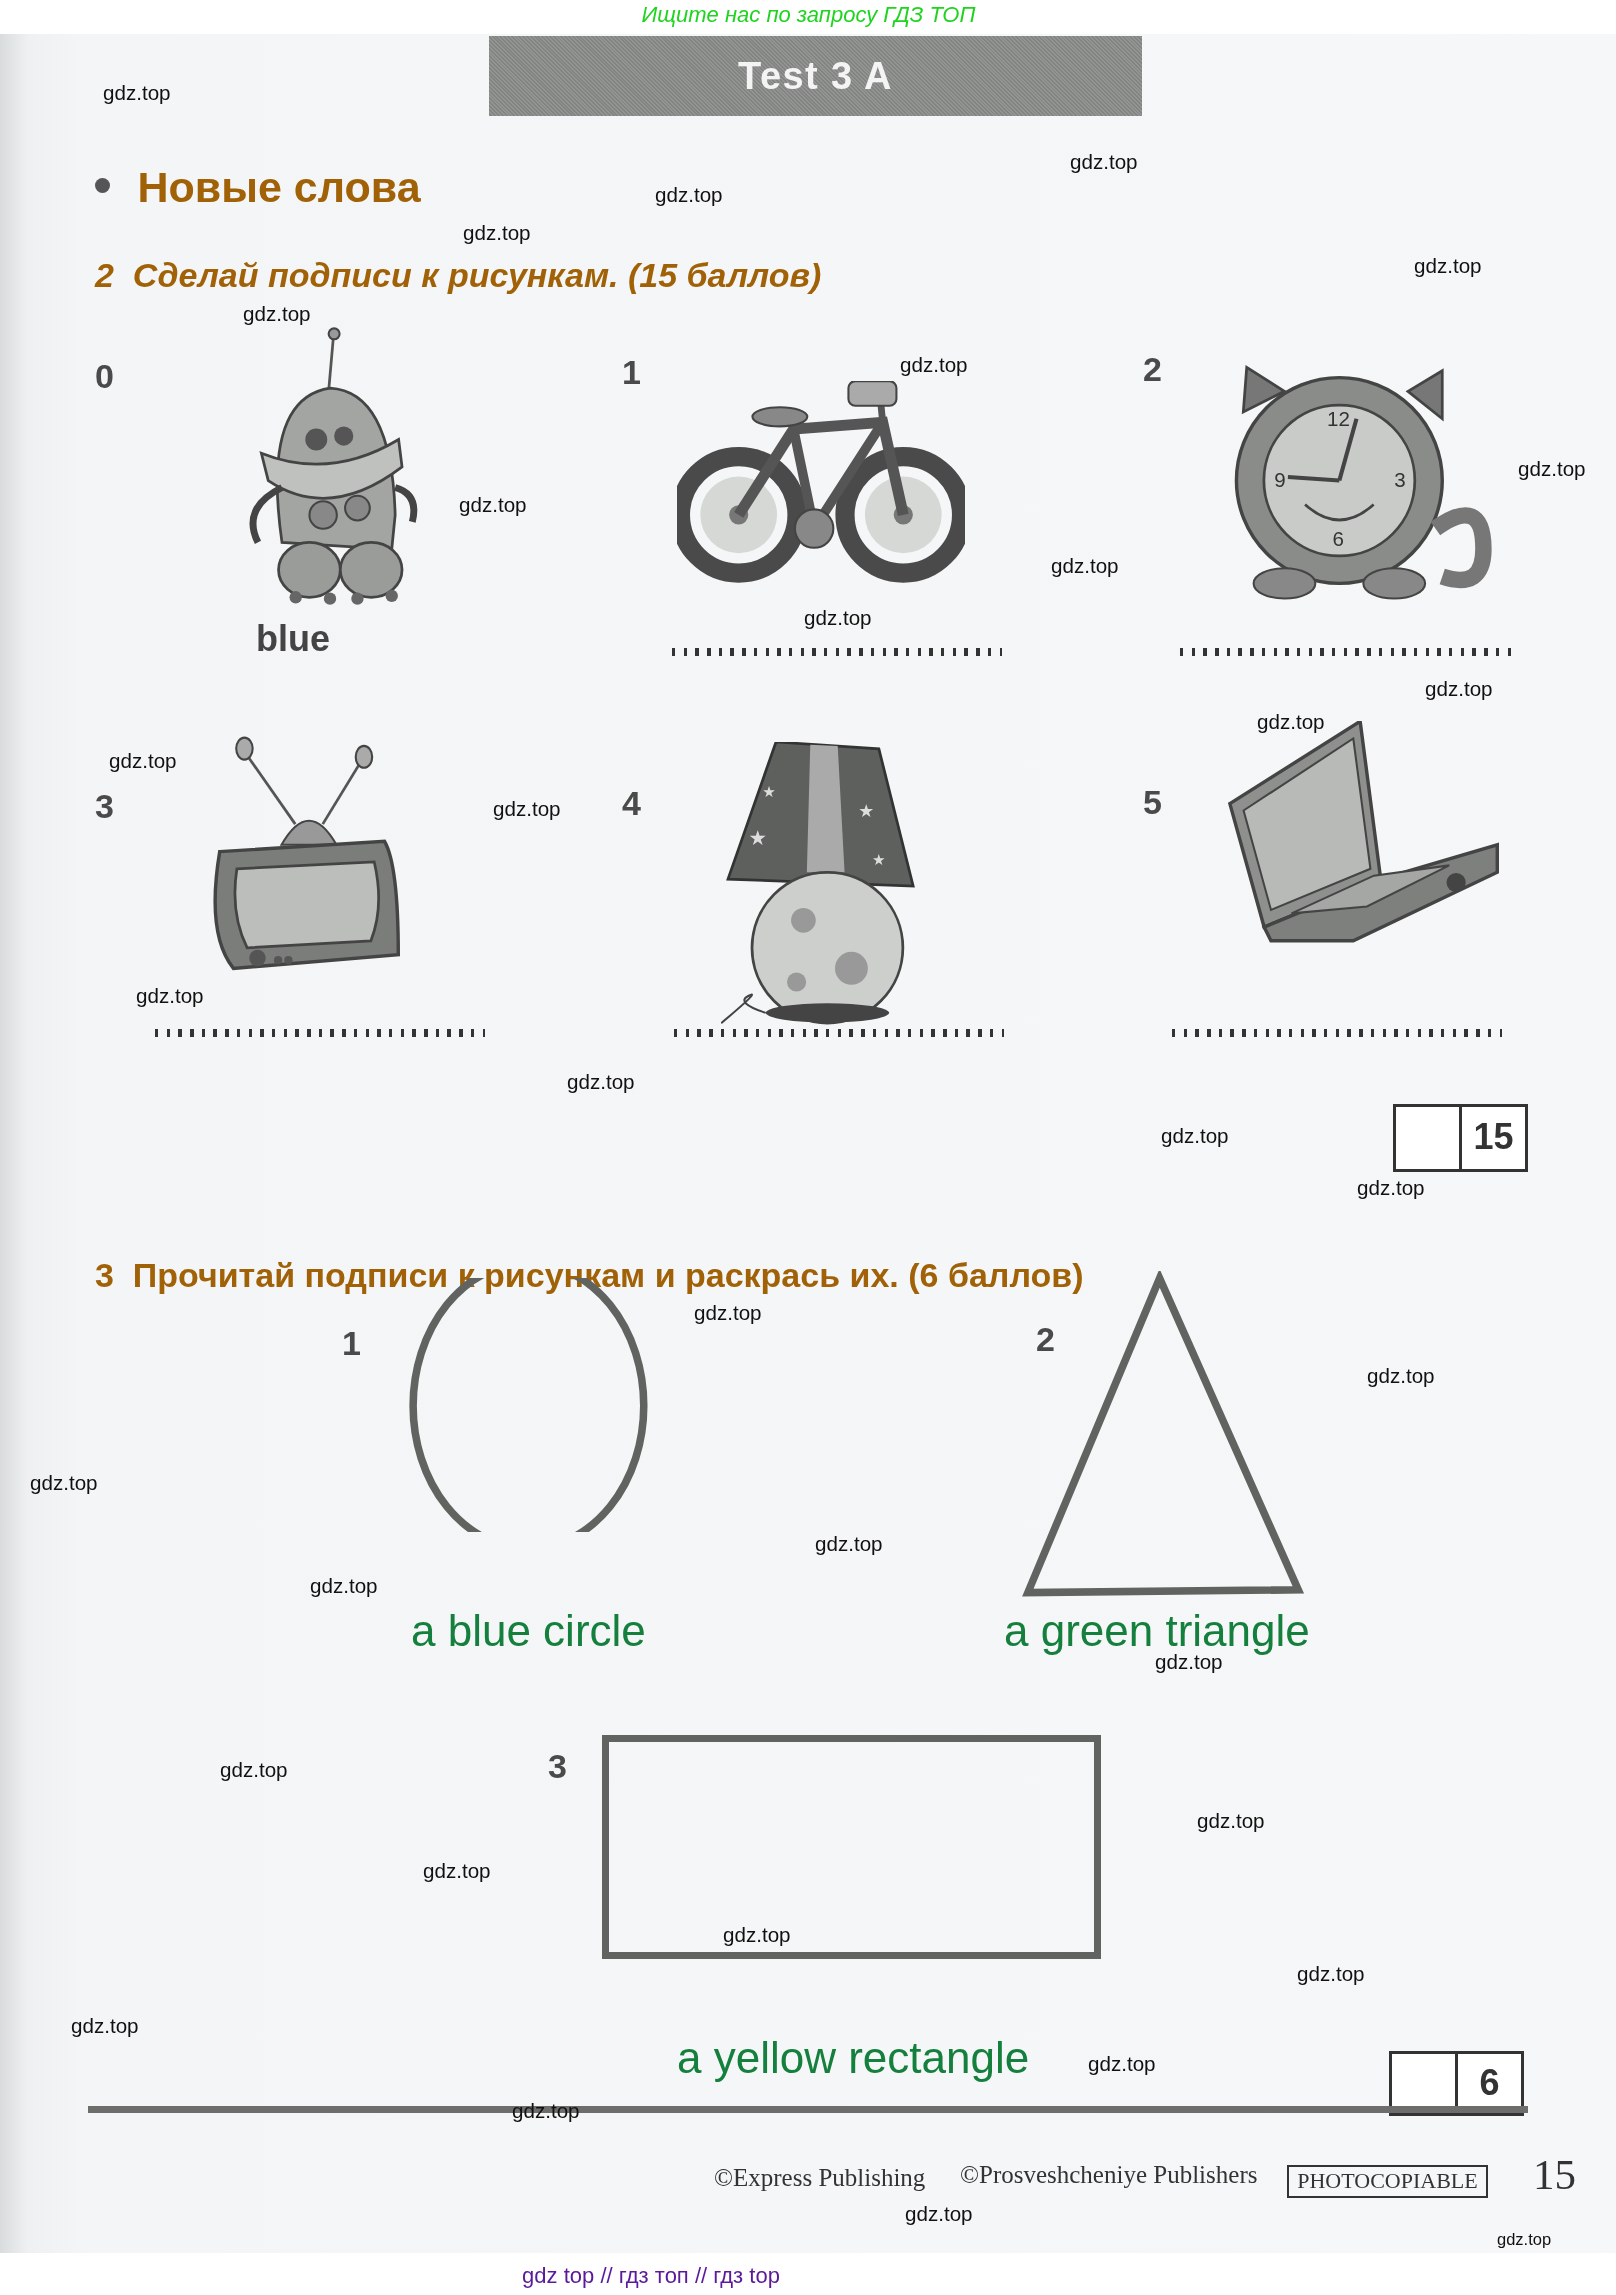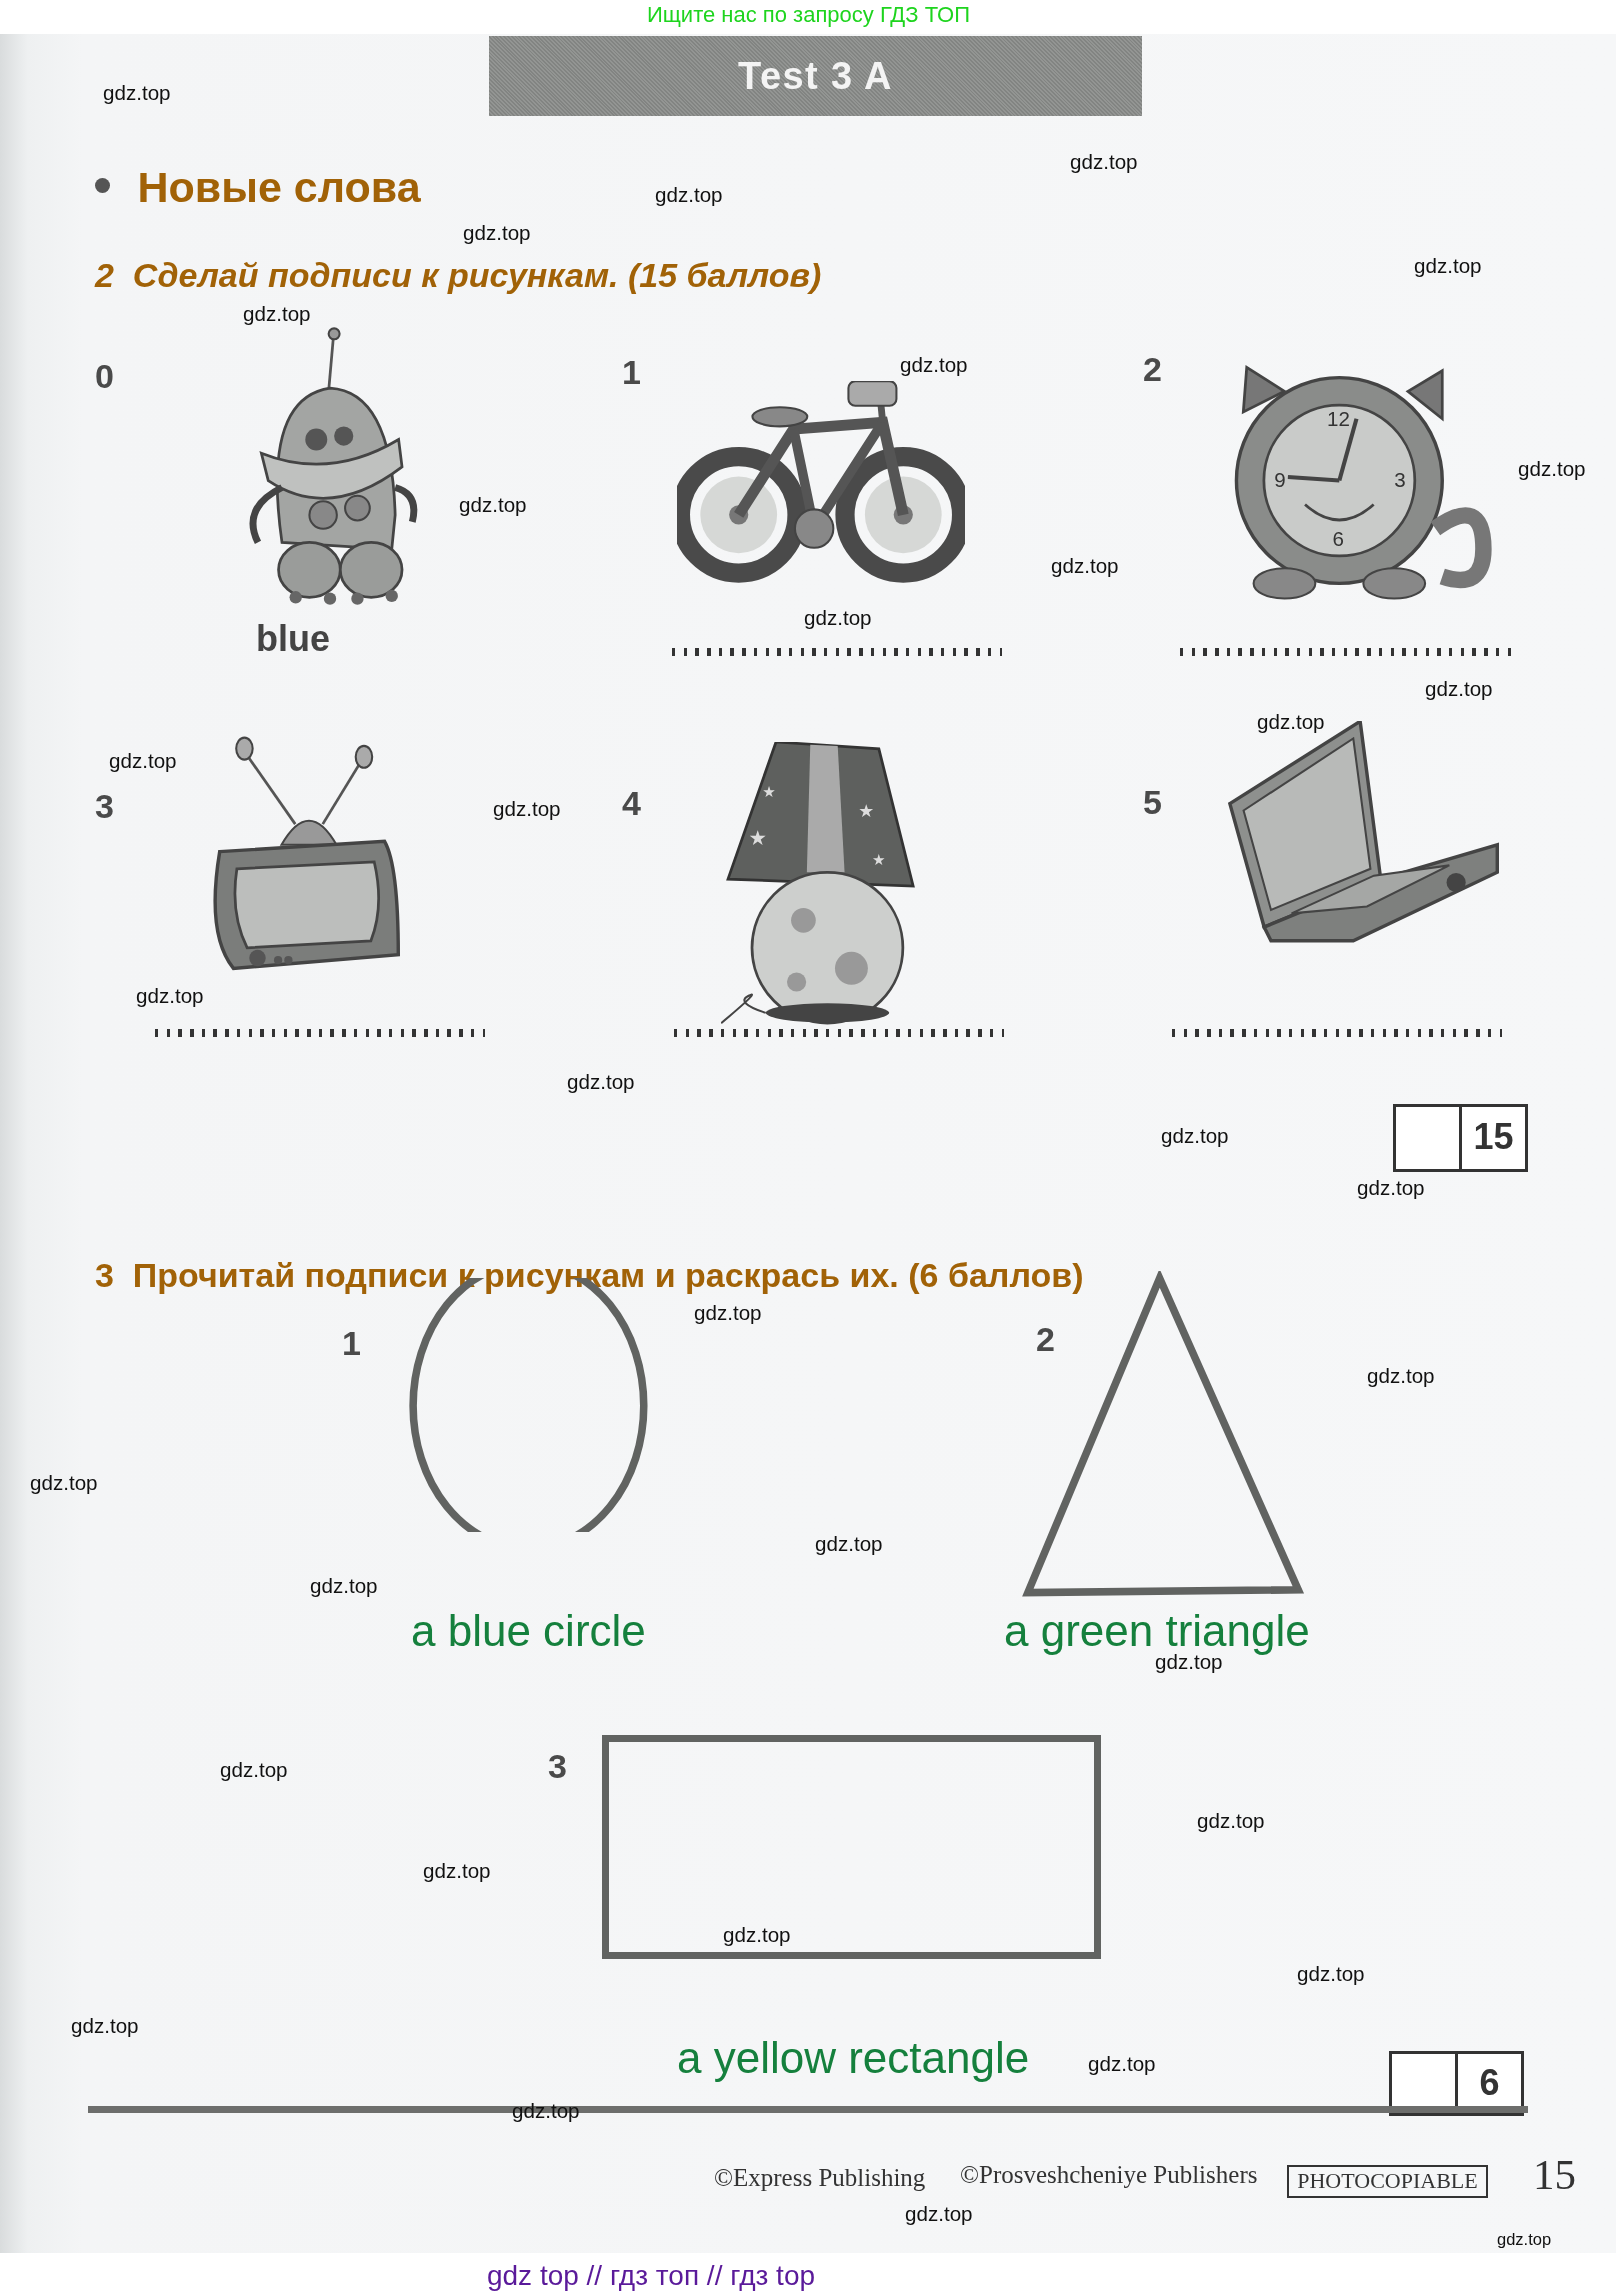--- a/index.html
+++ b/index.html
@@ -8,25 +8,25 @@
     background: #ffffff;
     font-family: "Liberation Sans", sans-serif;
   }
   .page {
     position: absolute; left: 0; top: 34px; width: 1617px; height: 2219px;
     background: linear-gradient(90deg, #d9dcdd 0px, #eef0f1 27.5px, #f4f5f6 82px, #f6f7f8 100%);
   }
   .abs { position: absolute; }
   .top-banner {
     position: absolute; left: 0; top: 0; width: 1617px; height: 32px;
-    text-align: center; color: #1ed41e; font-size: 22px; line-height: 30px;
+    text-align: center; color: #1ed41e; font-size: 22px; line-height: 30px; font-style: italic;
   }
   .bottom-banner {
     position: absolute; left: 0; top: 2260px; width: 1302px; height: 34px;
-    text-align: center; color: #5a1a9a; font-size: 28px; line-height: 32px;
+    text-align: center; color: #5a1a9a; font-size: 22px; line-height: 32px;
   }
   .title-bar {
     position: absolute; left: 489px; top: 36px; width: 653px; height: 80px;
     background: #8a8c8a;
     background-image: repeating-linear-gradient(45deg, rgba(255,255,255,0.08) 0 1.4px, rgba(0,0,0,0.06) 1.4px 2.7px);
     color: #f4f4f4; font-weight: bold; font-size: 38px; line-height: 80px;
     text-align: center; letter-spacing: 1.4px;
   }
   .section-head { color: #a16207; font-weight: bold; }
   .h-bullet { left: 95px; top: 163px; font-size: 43px; }

